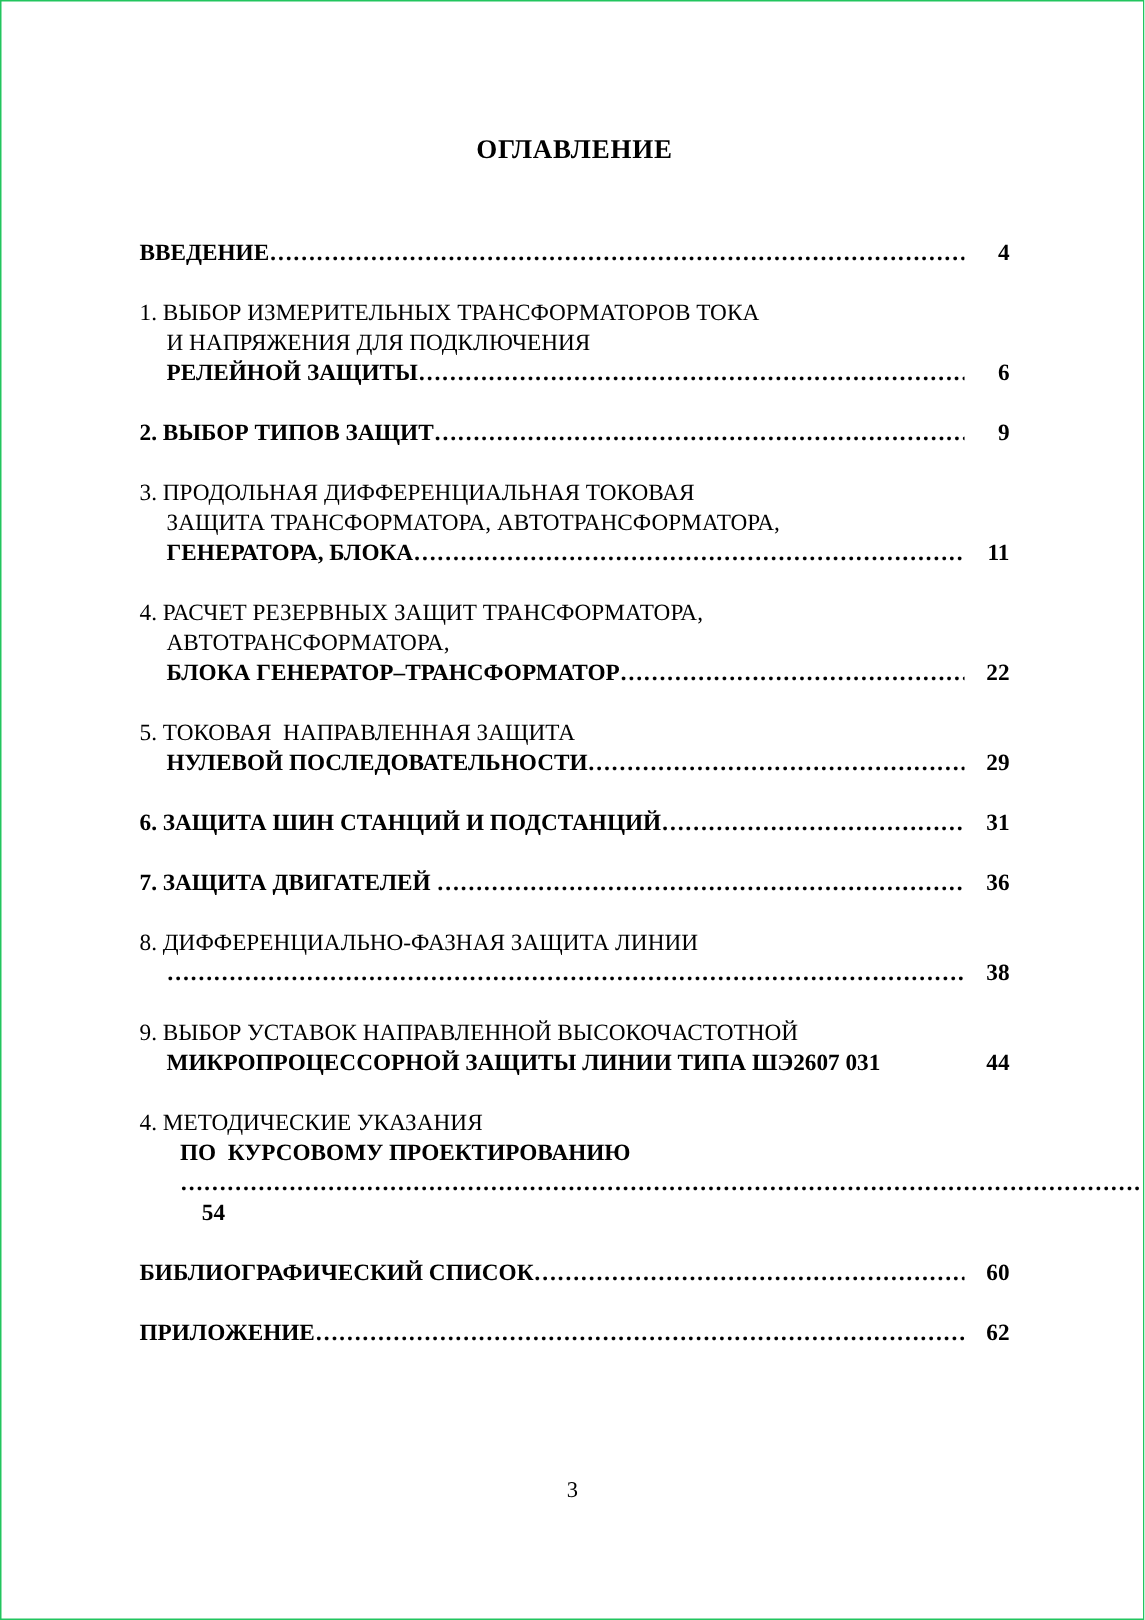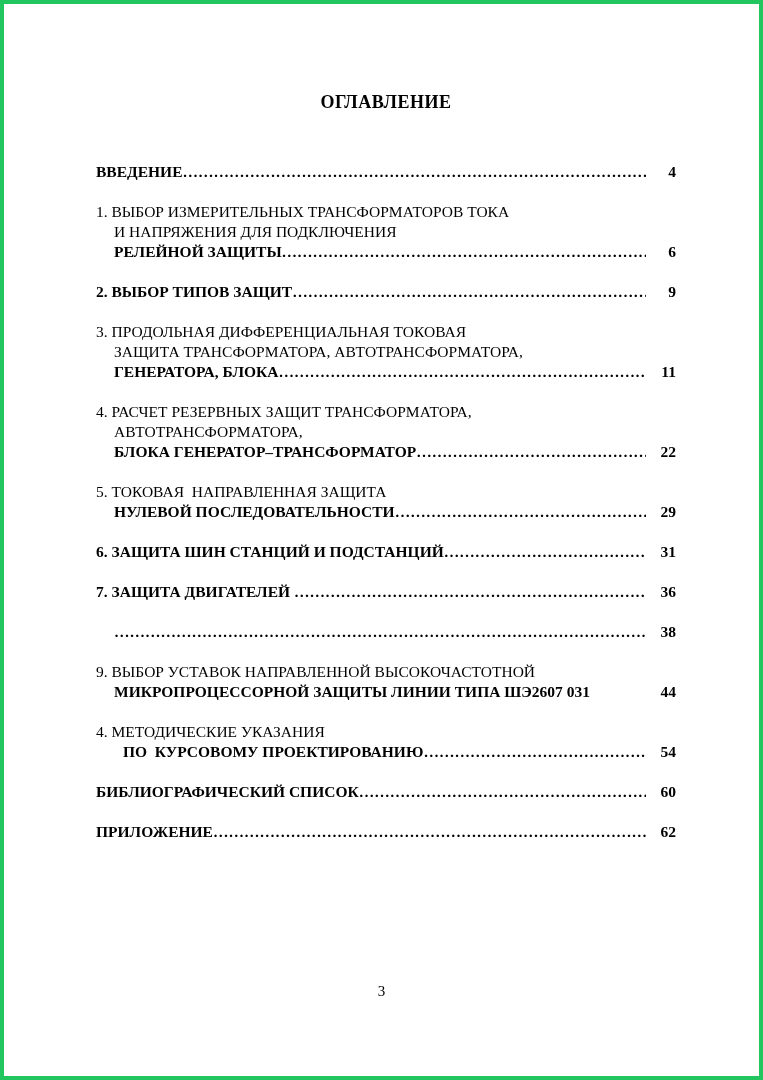--- a/index.html
+++ b/index.html
@@ -9,21 +9,21 @@
   }
   .page {
     position: relative;
     width: 763px;
     height: 1080px;
     background: #ffffff;
     color: #000000;
     font-family: "Liberation Serif", "DejaVu Serif", serif;
     overflow: hidden;
     box-sizing: border-box;
-    border: 4px solid #22c55e;
+    border: 1px solid #22c55e;
   }
   .content {
     position: absolute;
     left: 92px;
     top: 88px;
     width: 580px;
   }
   .doc-title {
     text-align: center;
     font-weight: bold;
@@ -37,20 +37,21 @@
     line-height: 20px;
   }
   .line {
     white-space: pre;
   }
   .cont {
     margin-left: 18px;
   }
   .cont-deep {
     margin-left: 27px;
+    flex-direction: column;
   }
   .last {
     display: flex;
     align-items: baseline;
     font-weight: bold;
   }
   .txt {
     white-space: pre;
     flex: 0 0 auto;
   }
@@ -148,20 +149,21 @@
 
     <div class="entry">
       <div class="line last">
         <span class="txt">7. ЗАЩИТА ДВИГАТЕЛЕЙ </span>
         <span class="leader">………………………………………………………………………………………………………………………………</span>
         <span class="pg">36</span>
       </div>
     </div>
 
     <div class="entry">
+      <div class="line">8. ДИФФЕРЕНЦИАЛЬНО-ФАЗНАЯ ЗАЩИТА ЛИНИИ</div>
       <div class="line cont last">
         <span class="leader">………………………………………………………………………………………………………………………………</span>
         <span class="pg">38</span>
       </div>
     </div>
 
     <div class="entry">
       <div class="line">9. ВЫБОР УСТАВОК НАПРАВЛЕННОЙ ВЫСОКОЧАСТОТНОЙ</div>
       <div class="line cont last">
         <span class="txt">МИКРОПРОЦЕССОРНОЙ ЗАЩИТЫ ЛИНИИ ТИПА ШЭ2607 031</span>

